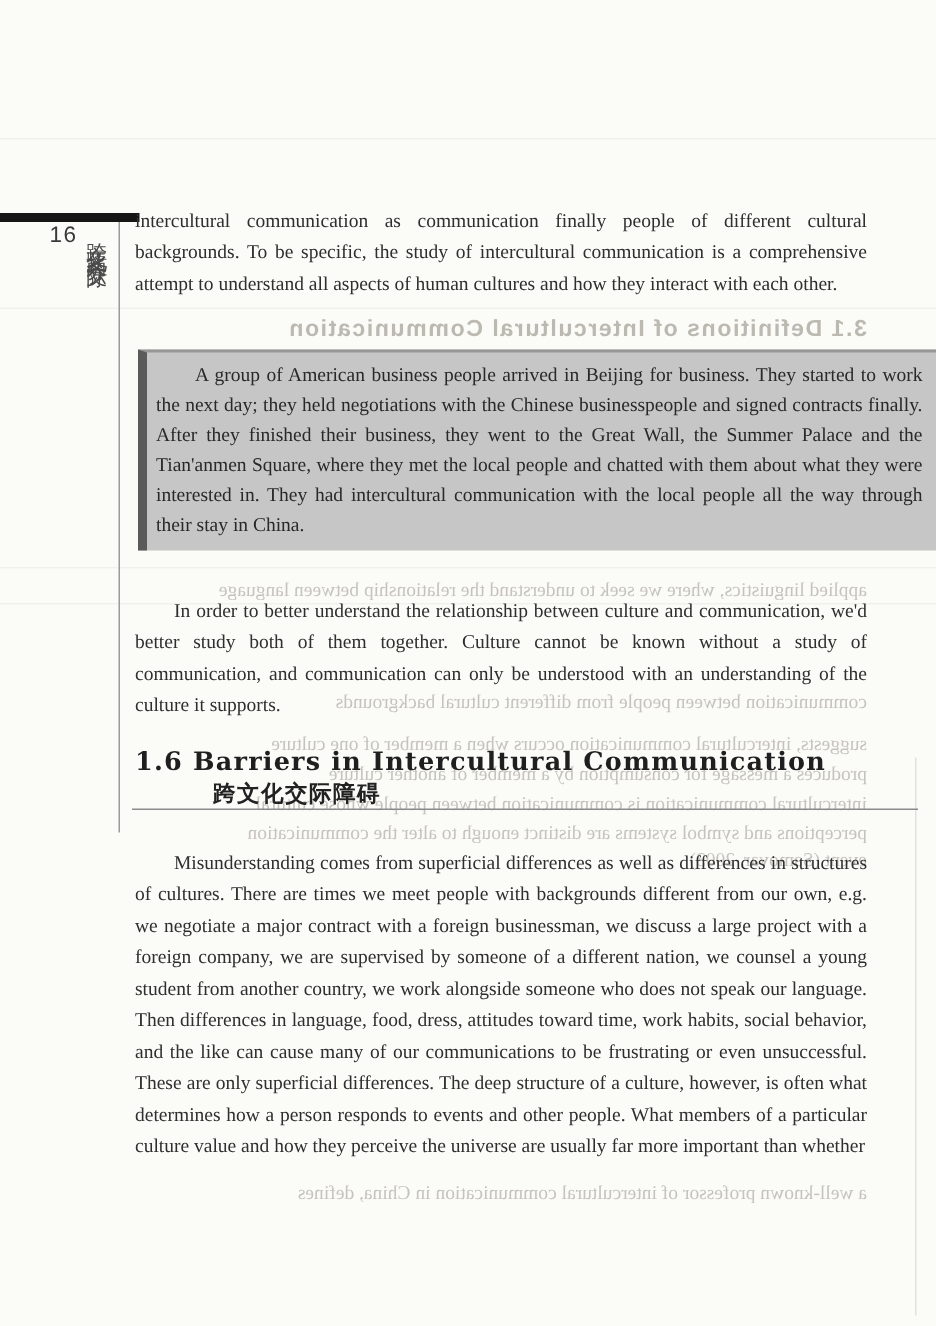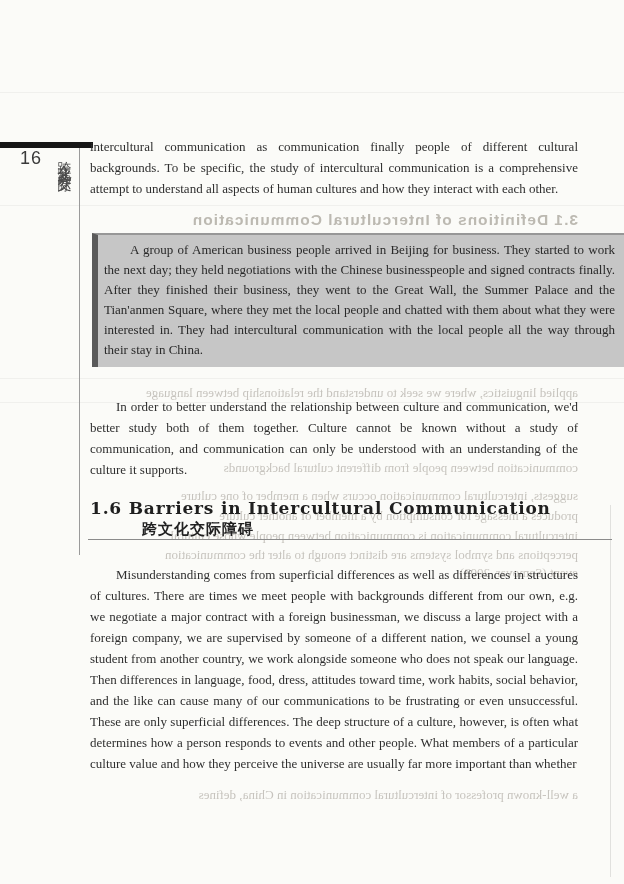--- a/index.html
+++ b/index.html
@@ -10,23 +10,23 @@
     background:#fbfbf8;
     overflow:hidden;
     font-family:"Liberation Serif", serif;
   }
   
   .scanline{position:absolute;left:0;width:624px;height:1px;background:rgba(0,0,0,0.045);}
   
   .top-bar{position:absolute;left:0;top:142px;width:93px;height:6px;background:#161616;}
   
   .page-number{
-    position:absolute;left:18px;top:148px;width:26px;
+    position:absolute;left:33px;top:148px;width:26px;
     font-family:"Liberation Sans", sans-serif;
-    font-size:18px;color:#3a3a3a;text-align:center;letter-spacing:1px;
+    font-size:15px;color:#3a3a3a;text-align:left;letter-spacing:1px;
   }
   .margin-vertical-title{
     position:absolute;left:56px;top:150px;height:135px;
     writing-mode:vertical-rl;text-orientation:upright;
     font-family:"Liberation Sans", sans-serif;
     font-size:14px;letter-spacing:3px;color:#4a4a4a;
   }
   .margin-rule{position:absolute;left:79px;top:148px;width:1px;height:407px;background:#9a9a9a;}
   
   .column{position:absolute;left:90px;top:0;width:488px;height:884px;z-index:2;}

